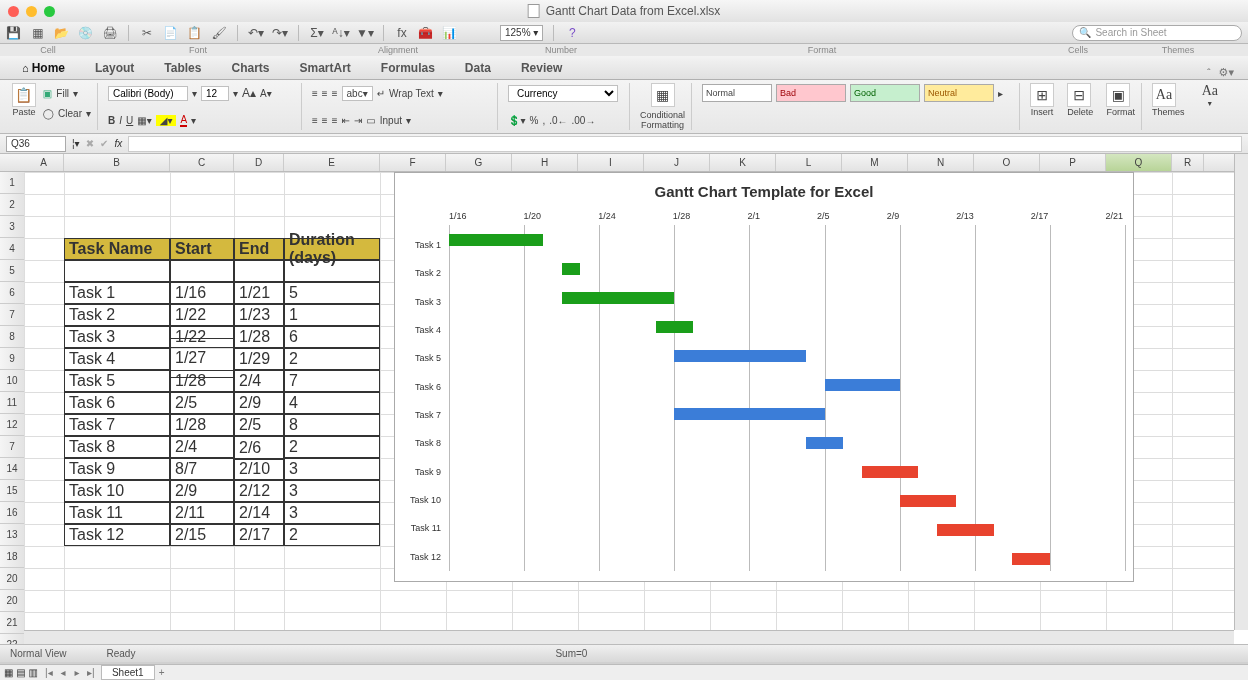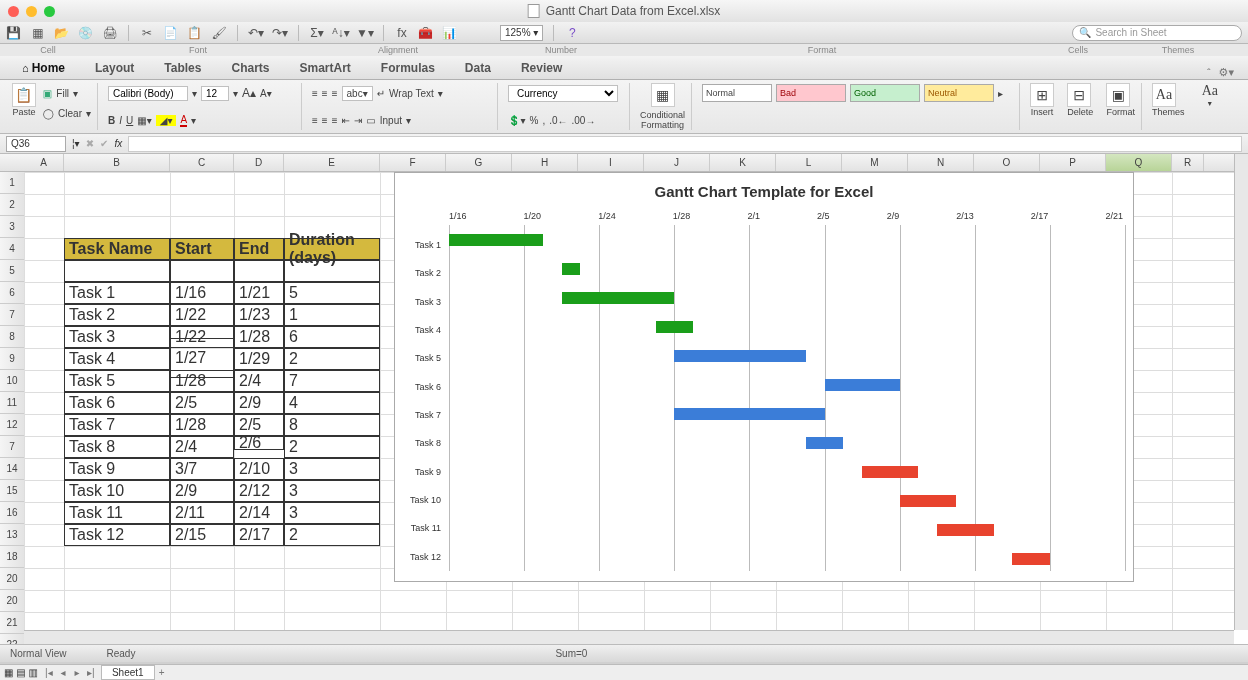--- a/index.html
+++ b/index.html
@@ -368,24 +368,24 @@
       <div class="datacell" style="left: 40px; top: 220px; width: 106px; height: 22px;">Task 6</div>
       <div class="datacell" style="left: 146px; top: 220px; width: 64px; height: 22px;">2/5</div>
       <div class="datacell" style="left: 210px; top: 220px; width: 50px; height: 22px;">2/9</div>
       <div class="datacell" style="left: 260px; top: 220px; width: 96px; height: 22px;">4</div>
       <div class="datacell" style="left: 40px; top: 242px; width: 106px; height: 22px;">Task 7</div>
       <div class="datacell" style="left: 146px; top: 242px; width: 64px; height: 22px;">1/28</div>
       <div class="datacell" style="left: 210px; top: 242px; width: 50px; height: 22px;">2/5</div>
       <div class="datacell" style="left: 260px; top: 242px; width: 96px; height: 22px;">8</div>
       <div class="datacell" style="left: 40px; top: 264px; width: 106px; height: 22px;">Task 8</div>
       <div class="datacell" style="left: 146px; top: 264px; width: 64px; height: 22px;">2/4</div>
-      <div class="datacell" style="left: 210px; top: 264px; width: 50px; height: 14px;">2/6</div>
+      <div class="datacell" style="left: 210px; top: 264px; width: 50px; height: 24px;">2/6</div>
       <div class="datacell" style="left: 260px; top: 264px; width: 96px; height: 22px;">2</div>
       <div class="datacell" style="left: 40px; top: 286px; width: 106px; height: 22px;">Task 9</div>
-      <div class="datacell" style="left: 146px; top: 286px; width: 64px; height: 22px;">3/7</div>
+      <div class="datacell" style="left: 146px; top: 286px; width: 64px; height: 22px;">8/7</div>
       <div class="datacell" style="left: 210px; top: 286px; width: 50px; height: 22px;">2/10</div>
       <div class="datacell" style="left: 260px; top: 286px; width: 96px; height: 22px;">3</div>
       <div class="datacell" style="left: 40px; top: 308px; width: 106px; height: 22px;">Task 10</div>
       <div class="datacell" style="left: 146px; top: 308px; width: 64px; height: 22px;">2/9</div>
       <div class="datacell" style="left: 210px; top: 308px; width: 50px; height: 22px;">2/12</div>
       <div class="datacell" style="left: 260px; top: 308px; width: 96px; height: 22px;">3</div>
       <div class="datacell" style="left: 40px; top: 330px; width: 106px; height: 22px;">Task 11</div>
       <div class="datacell" style="left: 146px; top: 330px; width: 64px; height: 22px;">2/11</div>
       <div class="datacell" style="left: 210px; top: 330px; width: 50px; height: 22px;">2/14</div>
       <div class="datacell" style="left: 260px; top: 330px; width: 96px; height: 22px;">3</div>

